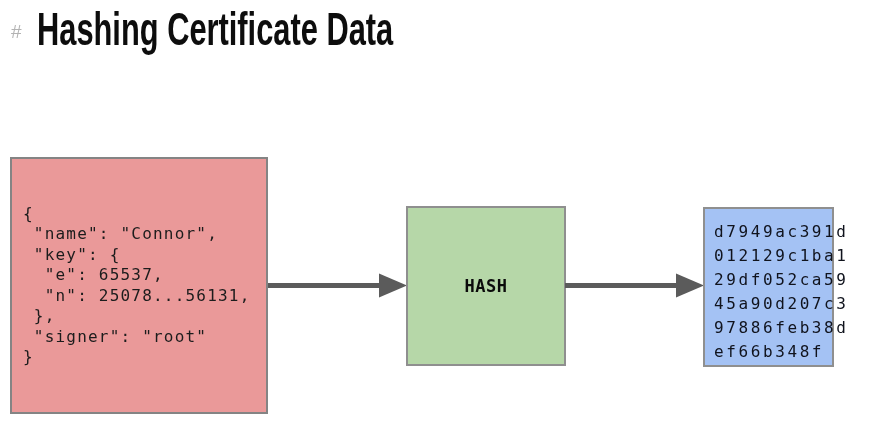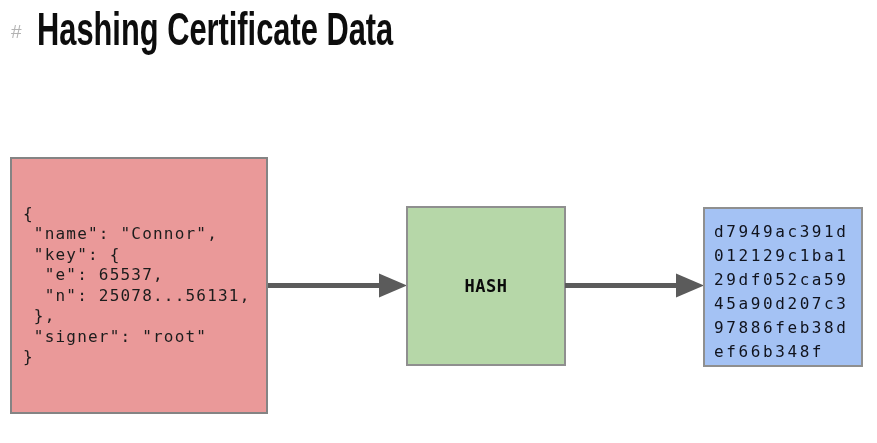--- a/index.html
+++ b/index.html
@@ -74,21 +74,21 @@
   .hash-function-box .fn-line {
     font-family: "DejaVu Sans Mono", monospace;
     font-weight: 700;
     font-size: 17px;
     line-height: 24px;
     letter-spacing: 0.5px;
     color: #0b0b0b;
   }
   .hash-output-box {
     left: 703px; top: 207px;
-    width: 160px; height: 160px;
+    width: 131px; height: 160px;
     background: #a4c2f4;
     border-color: #8f8f8f;
   }
   .hash-output-box pre {
     margin: 0;
     padding: 11px 0 0 9px;
     font-family: "DejaVu Sans Mono", monospace;
     font-size: 16px;
     line-height: 24px;
     letter-spacing: 2.6px;

